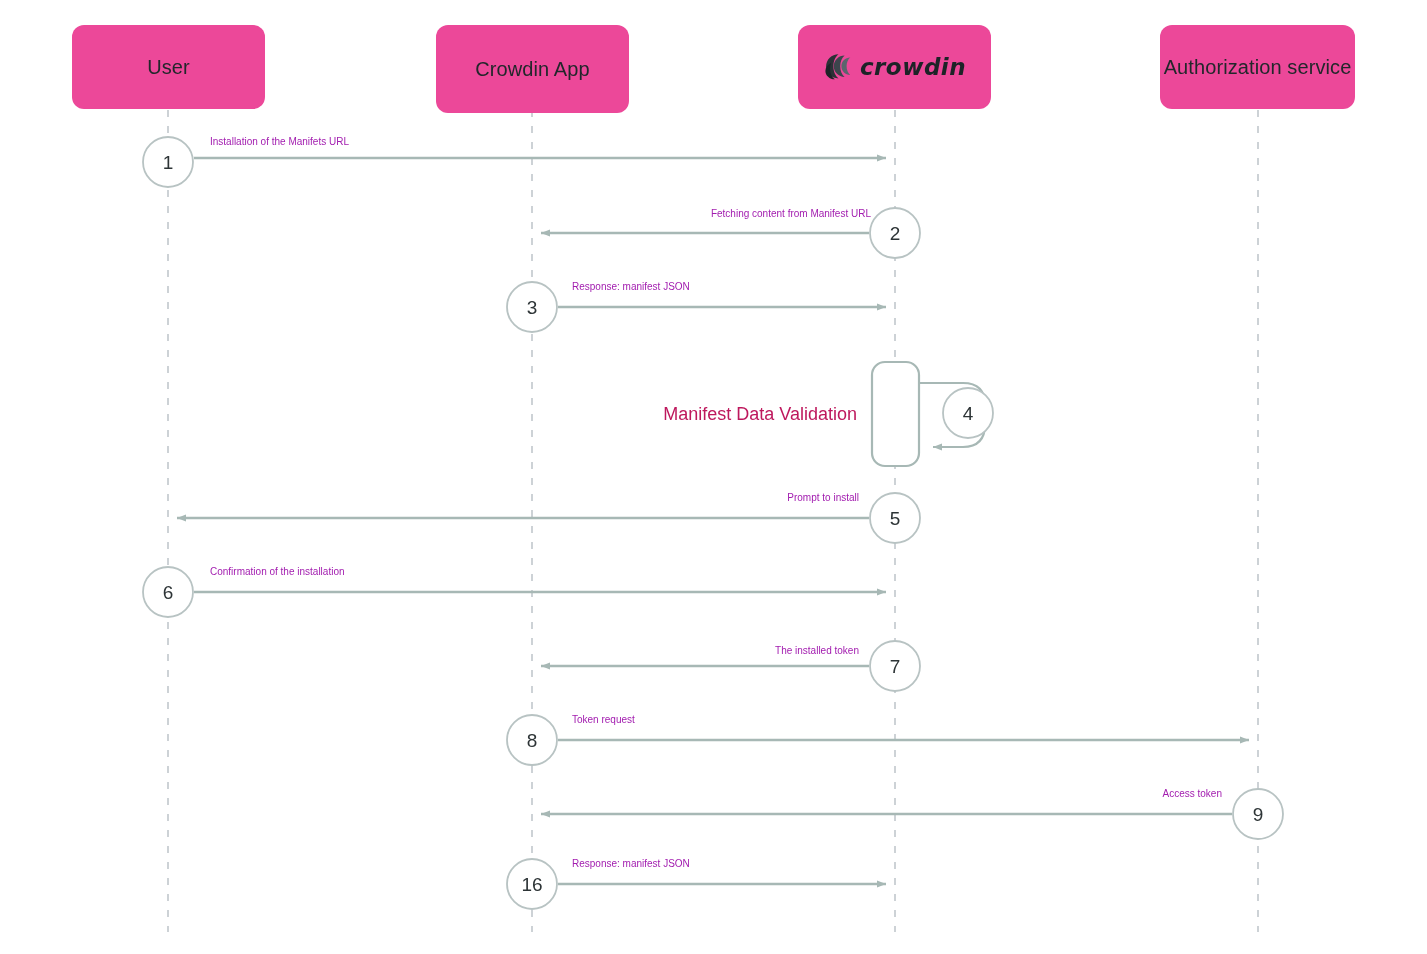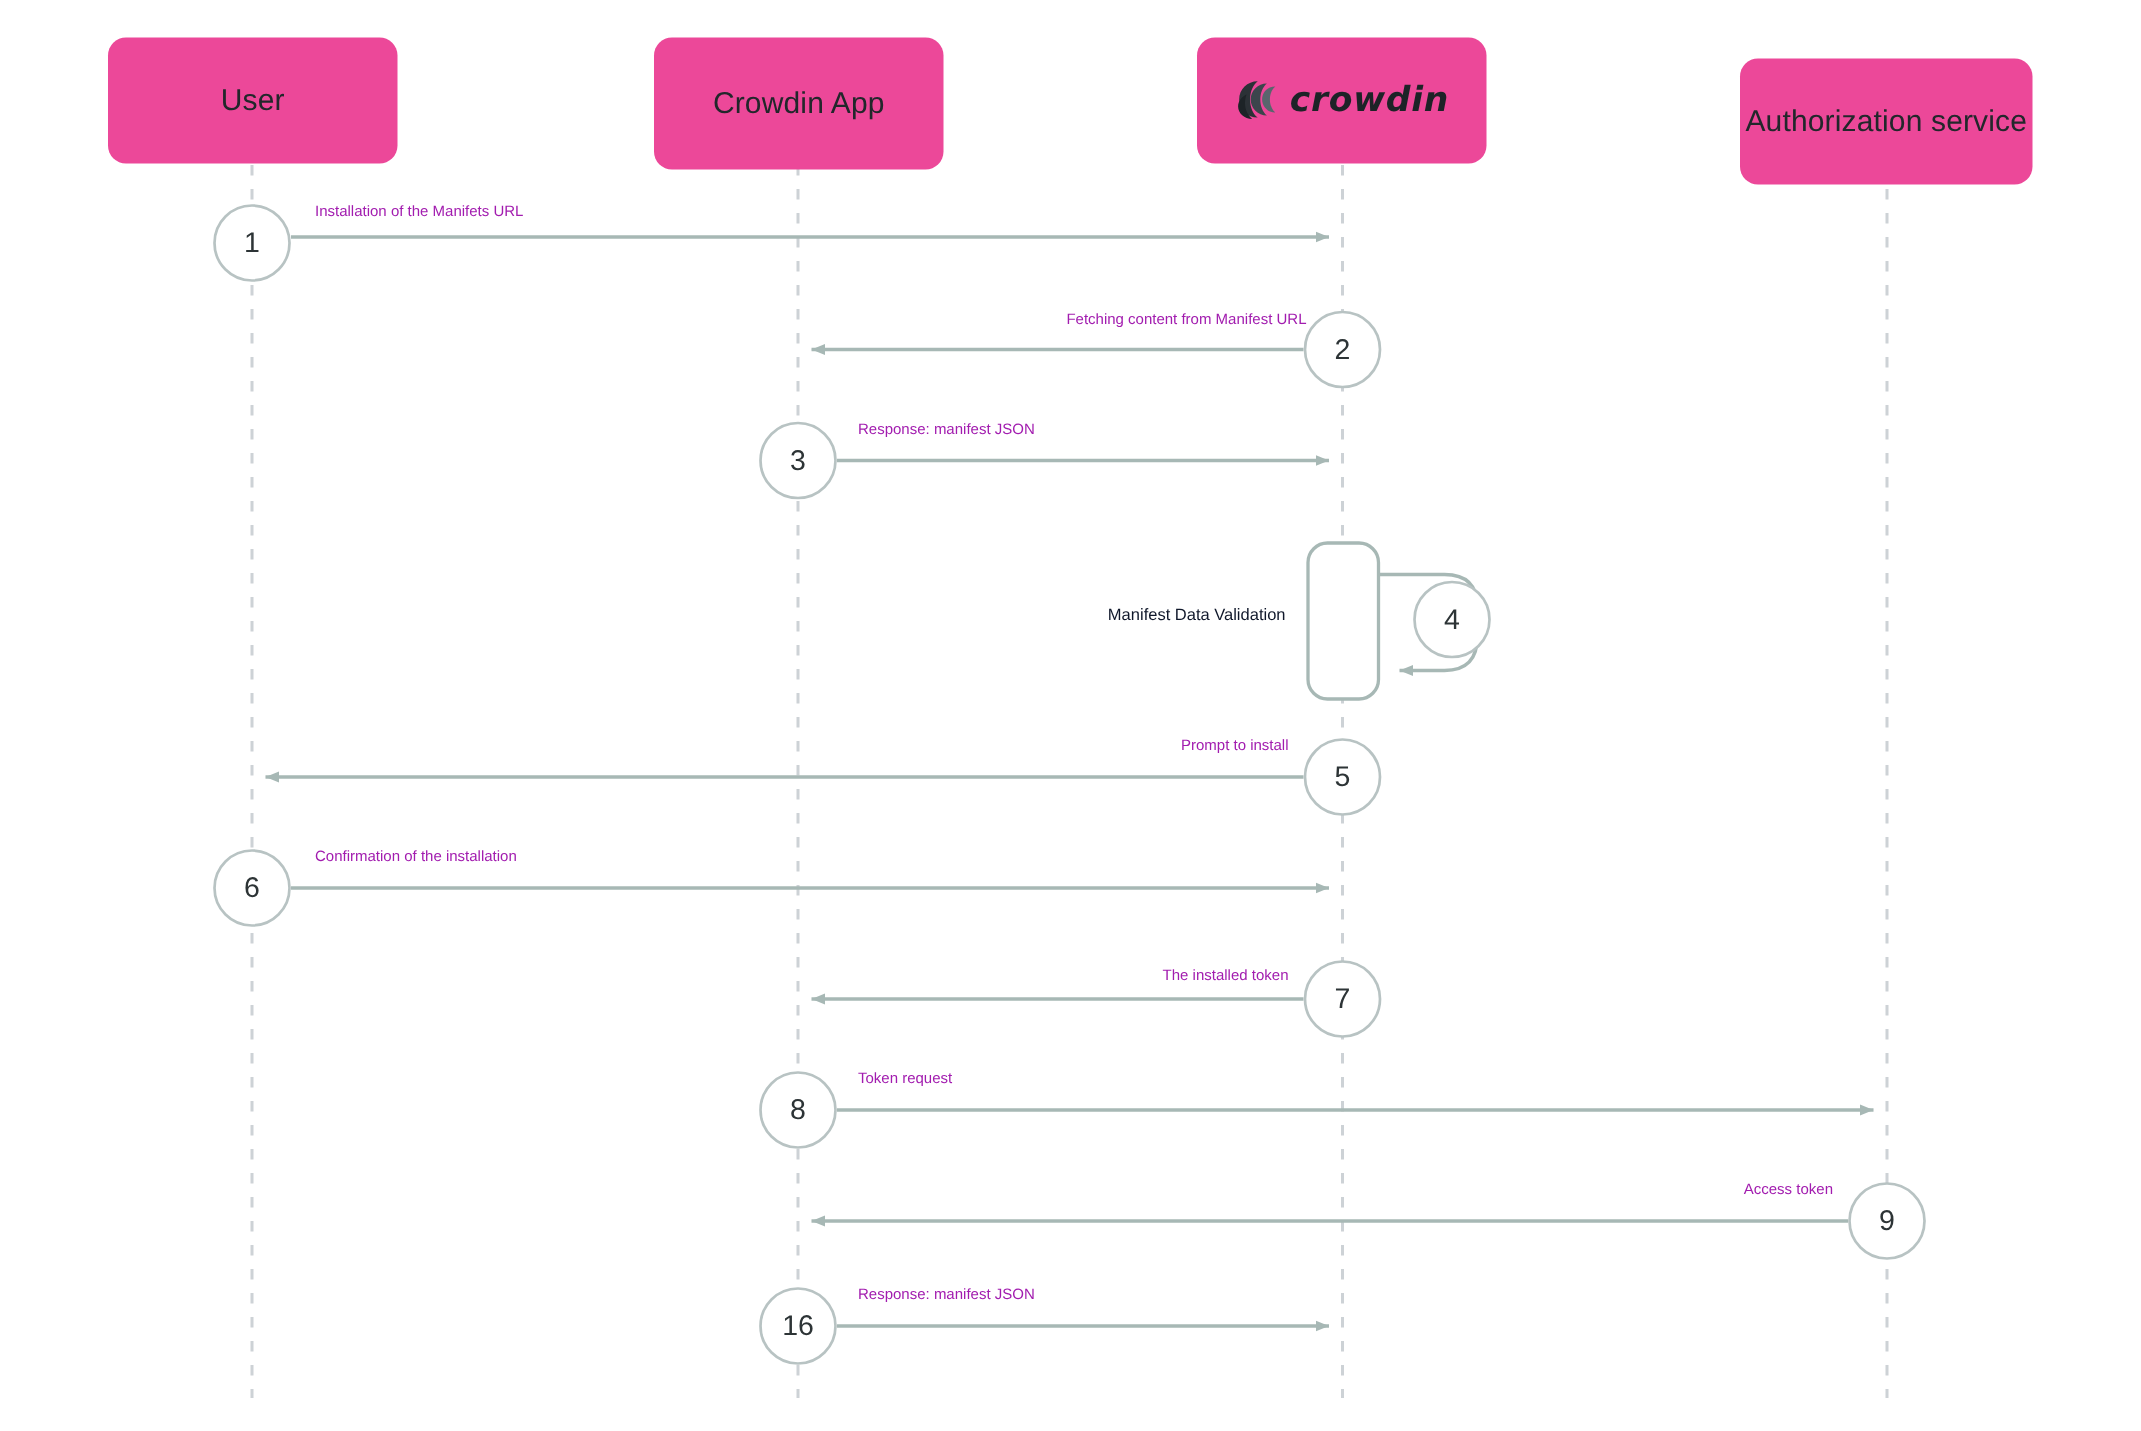--- a/index.html
+++ b/index.html
@@ -69,22 +69,22 @@
   .step-num {
     position: absolute;
     font-size: 19px;
     color: #2d3436;
     width: 60px;
     text-align: center;
     line-height: 1;
   }
   .self-label {
     position: absolute;
-    font-size: 11px;
-    color: #0f172a;
+    font-size: 18px;
+    color: #be185d;
     white-space: nowrap;
     text-align: right;
     line-height: 1;
   }
 </style>
 </head>
 <body>
 
 <div id="diagram">
 
@@ -176,21 +176,21 @@
         <path d="M15.5,2.2 C8.6,2.2 3.1,7.6 3.1,14.3 C3.1,21.0 8.6,26.4 15.5,26.4 C12.4,24.0 10.4,19.6 10.4,14.3 C10.4,9.0 12.4,4.6 15.5,2.2 Z" fill="#2b3136"></path>
         <path d="M21.6,3.6 C15.6,3.6 10.8,8.4 10.8,14.3 C10.8,20.2 15.6,25.0 21.6,25.0 C18.9,22.8 17.2,18.9 17.2,14.3 C17.2,9.7 18.9,5.8 21.6,3.6 Z" fill="#3c454c"></path>
         <path d="M27.2,5.6 C22.3,5.6 18.4,9.5 18.4,14.3 C18.4,19.1 22.3,23.0 27.2,23.0 C25.0,21.2 23.6,18.0 23.6,14.3 C23.6,10.6 25.0,7.4 27.2,5.6 Z" fill="#5a656d"></path>
         <ellipse cx="11.2" cy="17.6" rx="6.6" ry="7.4" fill="#ffffff" opacity="0.0"></ellipse>
         <path d="M8.0,11.0 C4.6,12.6 2.4,15.6 2.4,19.0 C2.4,23.6 6.6,27.3 11.8,27.3 C8.9,25.0 7.0,21.2 7.0,16.9 C7.0,14.8 7.4,12.8 8.0,11.0 Z" fill="#1d2327"></path>
       </svg>
       <span class="logo-word">crowdin</span>
     </span>
   </div>
 
-  <div class="participant-box" style="left:1160px; top:39px; width:195px; height:84px;">
+  <div class="participant-box" style="left:1160px; top:25px; width:195px; height:84px;">
     <span class="participant-label">Authorization service</span>
   </div>
 
   <div class="msg-label align-left" style="left:210px; top:137px;">Installation of the Manifets URL</div>
 
   <div class="msg-label align-right" style="right:556px; top:209px;">Fetching content from Manifest URL</div>
 
   <div class="msg-label align-left" style="left:572px; top:282px;">Response: manifest JSON</div>
 
   <div class="self-label" style="right:570px; top:405px;">Manifest Data Validation</div>

